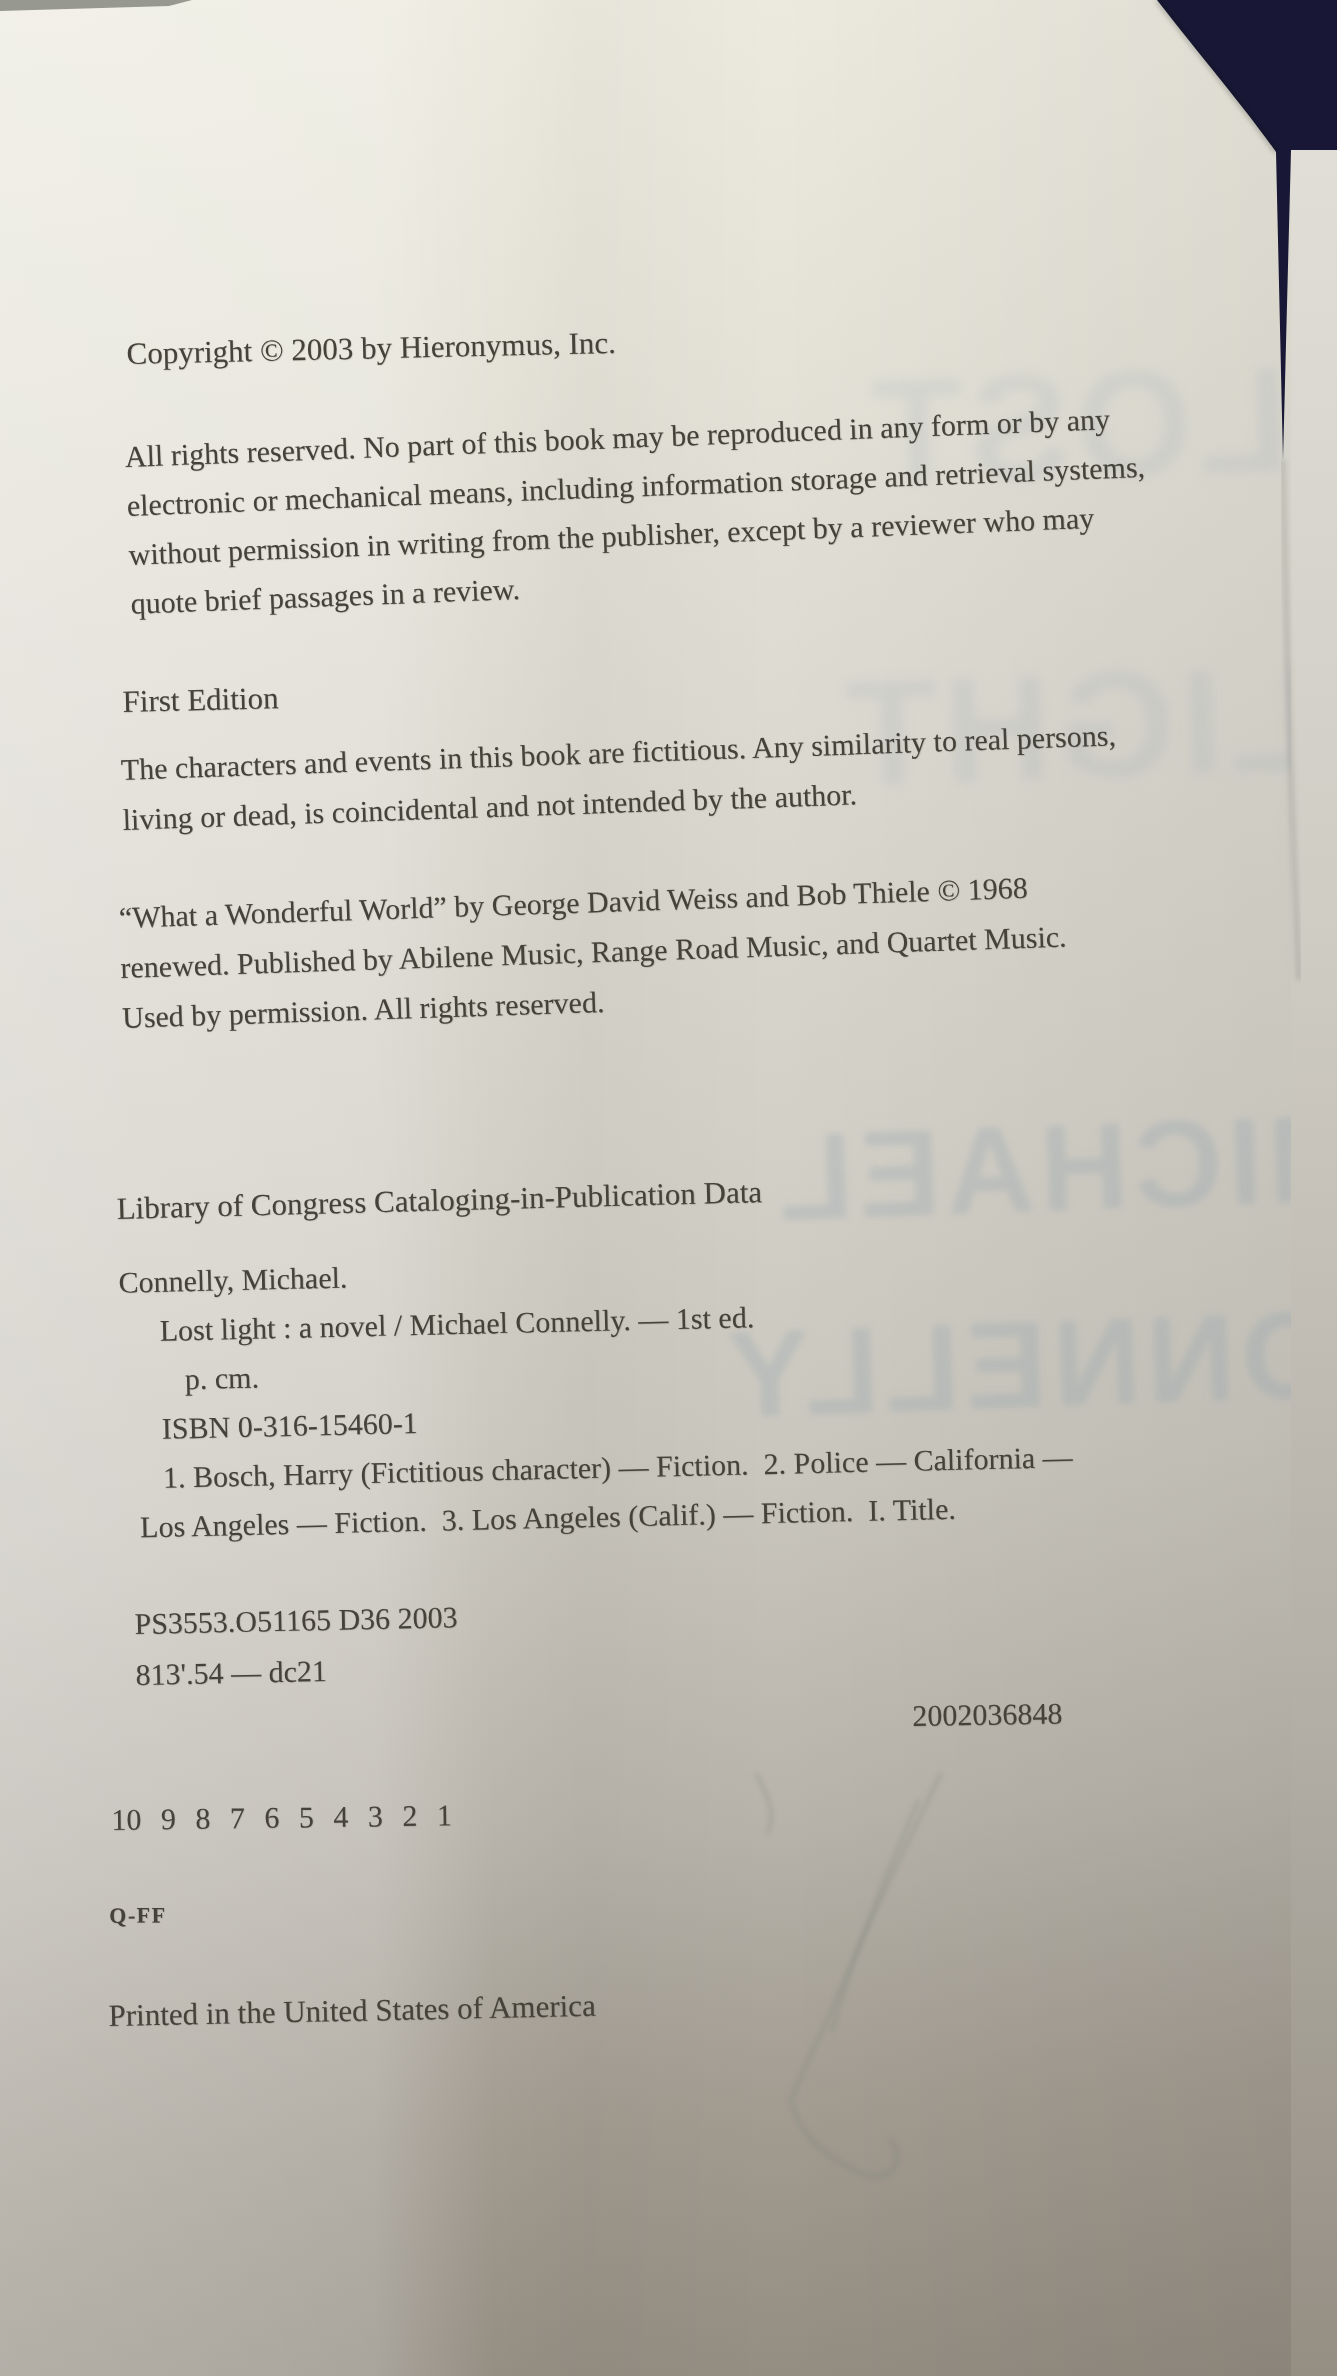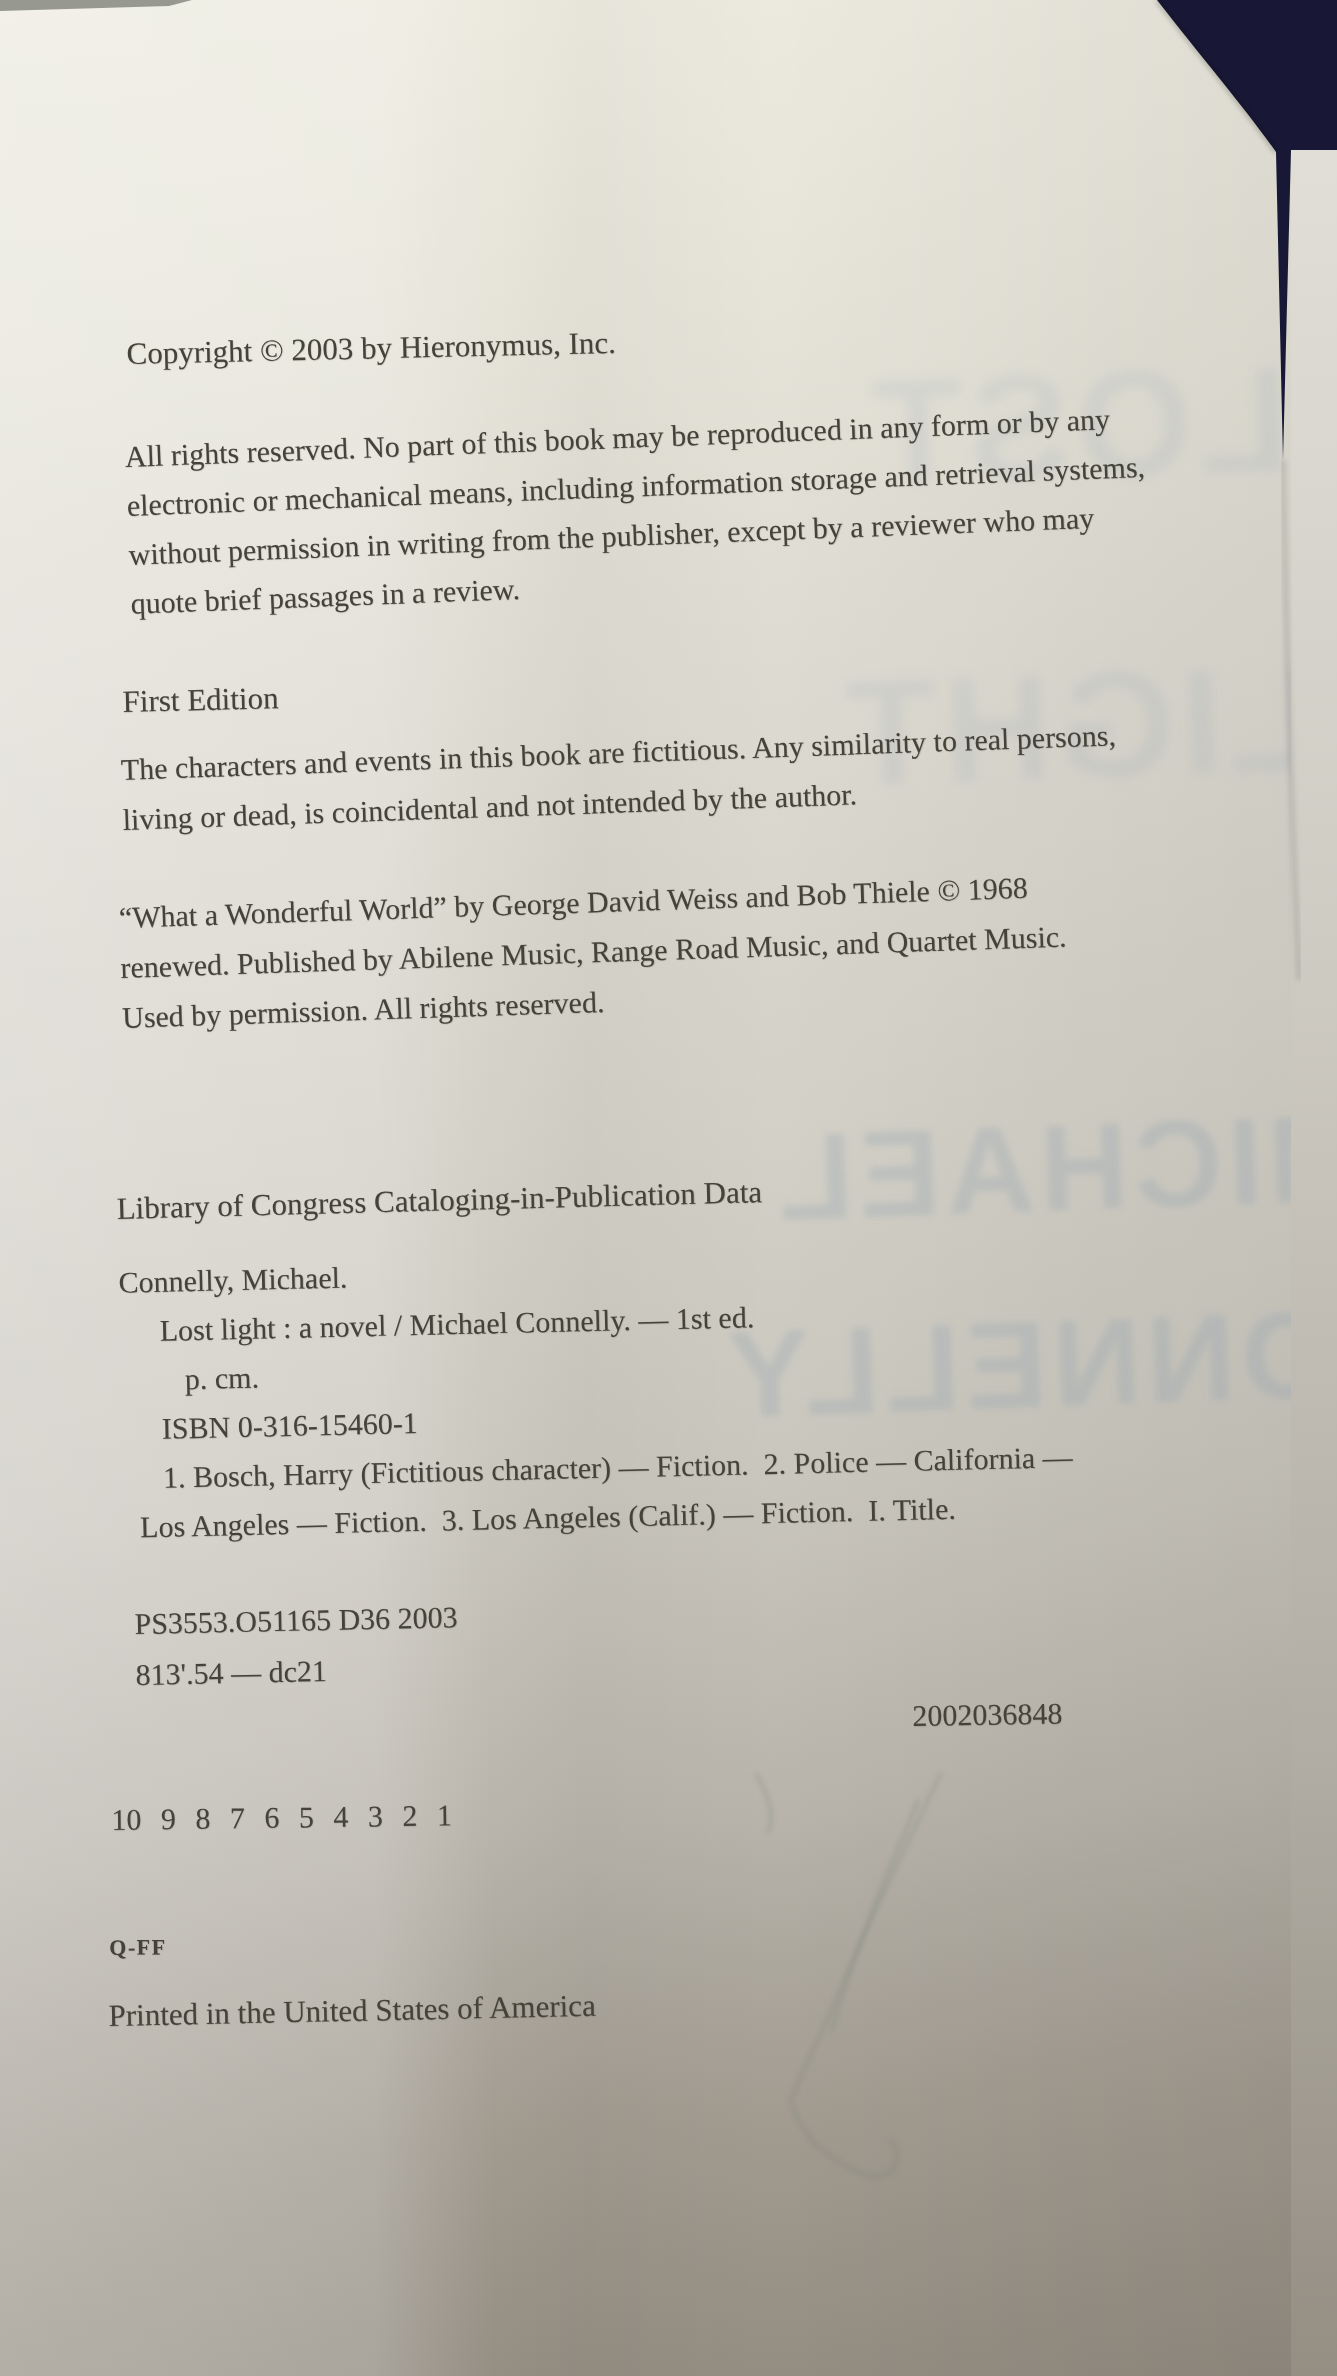--- a/index.html
+++ b/index.html
@@ -24,21 +24,21 @@
   .b-song{left:118px;top:893px;line-height:50px;transform:rotate(-1.9deg);}
   .b-locheading{left:116px;top:1185px;transform:rotate(-1.5deg);}
   .b-loc{left:106px;top:1258px;line-height:49px;transform:rotate(-1.3deg);}
   .ind-a{padding-left:12px;}
   .ind-b{padding-left:52px;}
   .ind-c{padding-left:76px;}
   .ind-d{padding-left:28px;}
   .b-callnum{left:134px;top:1598px;line-height:51px;transform:rotate(-1.2deg);}
   .b-lccn{left:912px;top:1692px;transform:rotate(-1deg);}
   .b-printers{left:111px;top:1796px;word-spacing:12px;transform:rotate(-0.8deg);}
-  .b-qff{left:109px;top:1903px;font-size:22px;font-weight:bold;letter-spacing:1.5px;transform:rotate(-0.8deg);margin-top:32px;}
+  .b-qff{left:109px;top:1903px;font-size:22px;font-weight:bold;letter-spacing:1.5px;transform:rotate(-0.8deg);}
   .b-printed{left:108px;top:1992px;transform:rotate(-1.2deg);}
 
   .ghost{
     position:absolute;
     font-family:"Liberation Sans", sans-serif;
     font-weight:bold;
     letter-spacing:6px;
     transform:scaleX(-1) rotate(2deg);
     transform-origin:center;
     white-space:nowrap;

